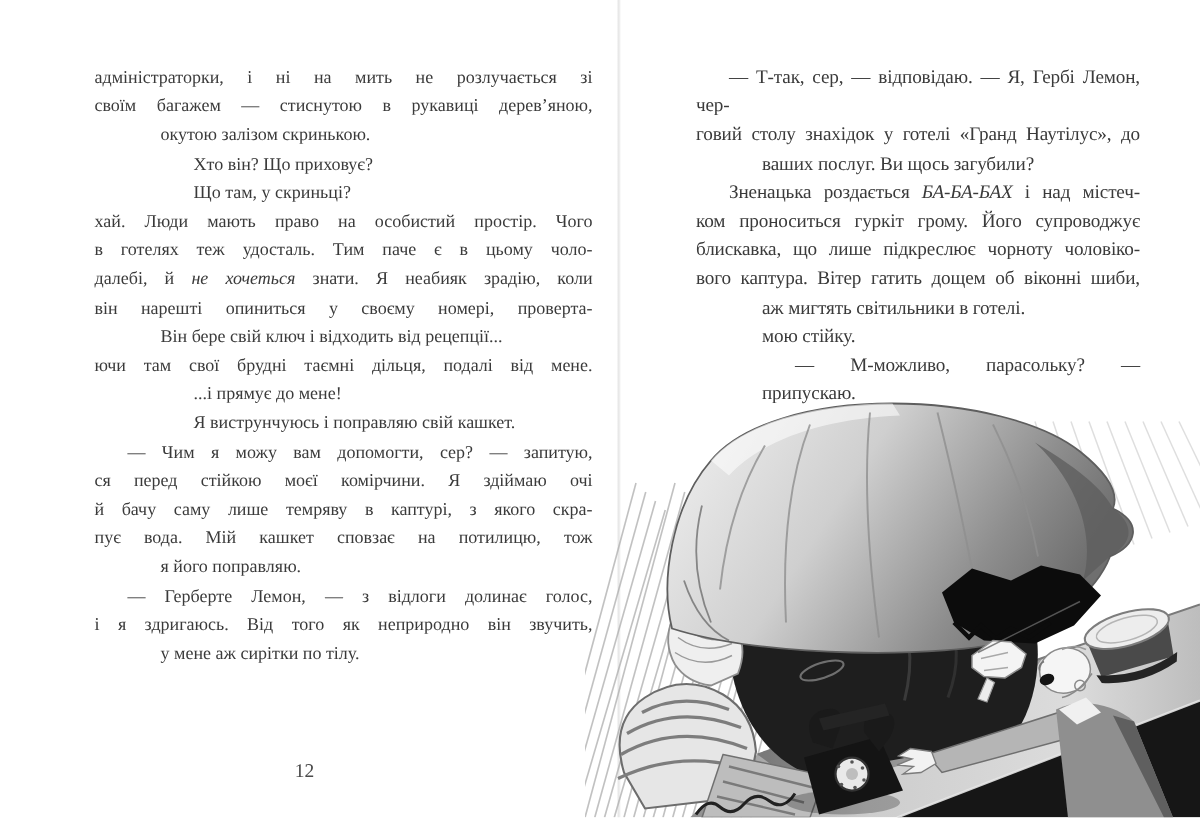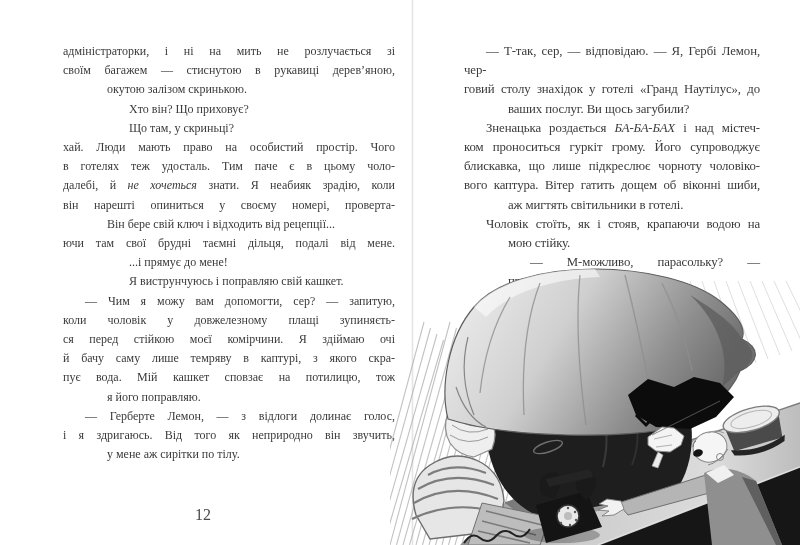--- a/index.html
+++ b/index.html
@@ -11,21 +11,21 @@
   }
   .text-col{position:absolute;top:42px;}
   #left-col{left:63px;width:332px;font-size:12px;line-height:19.2px;}
   #right-col{left:464px;width:296px;font-size:12.8px;line-height:19.2px;letter-spacing:-0.1px;}
   .line{text-align:justify;text-align-last:justify;white-space:normal;}
   .line.end{text-align-last:auto;margin-left:44px;}
   .line.ind{text-indent:22px;}
   .it{font-style:italic;}
   #page-num{
     position:absolute;left:63px;top:506px;width:280px;
-    text-align:center;font-size:16px;color:#4a4a4a;
+    text-align:center;font-size:13px;color:#4a4a4a;
   }
   #spine{
     position:absolute;left:411px;top:0;width:3px;height:545px;
     background:linear-gradient(to right,rgba(0,0,0,0),rgba(0,0,0,0.10),rgba(0,0,0,0));
   }
   #illus{position:absolute;left:390px;top:267px;width:410px;height:278px;}
 </style>
 </head>
 <body>
 
@@ -38,21 +38,20 @@
       <div class="line end ind"><span>Що там, у скриньці?</span></div>
       <div class="line"><span>хай. Люди мають право на особистий простір. Чого</span></div>
       <div class="line"><span>в готелях теж удосталь. Тим паче є в цьому чоло-</span></div>
       <div class="line"><span>далебі, й </span><span class="it">не хочеться</span><span> знати. Я неабияк зрадію, коли</span></div>
       <div class="line"><span>він нарешті опиниться у своєму номері, проверта-</span></div>
       <div class="line end"><span>Він бере свій ключ і відходить від рецепції...</span></div>
       <div class="line"><span>ючи там свої брудні таємні дільця, подалі від мене.</span></div>
       <div class="line end ind"><span>...і прямує до мене!</span></div>
       <div class="line end ind"><span>Я виструнчуюсь і поправляю свій кашкет.</span></div>
       <div class="line ind"><span>— Чим я можу вам допомогти, сер? — запитую,</span></div>
-      <div class="line"><span>коли чоловік у довжелезному плащі зупиняєть-</span></div>
       <div class="line"><span>ся перед стійкою моєї комірчини. Я здіймаю очі</span></div>
       <div class="line"><span>й бачу саму лише темряву в каптурі, з якого скра-</span></div>
       <div class="line"><span>пує вода. Мій кашкет сповзає на потилицю, тож</span></div>
       <div class="line end"><span>я його поправляю.</span></div>
       <div class="line ind"><span>— Герберте Лемон, — з відлоги долинає голос,</span></div>
       <div class="line"><span>і я здригаюсь. Від того як неприродно він звучить,</span></div>
       <div class="line end"><span>у мене аж сирітки по тілу.</span></div>
     </div>
   <div id="page-num">12</div>
 </div>
@@ -62,21 +61,20 @@
 <div>
   <div id="right-col" class="text-col">
       <div class="line ind"><span>— Т-так, сер, — відповідаю. — Я, Гербі Лемон, чер-</span></div>
       <div class="line"><span>говий столу знахідок у готелі «Гранд Наутілус», до</span></div>
       <div class="line end"><span>ваших послуг. Ви щось загубили?</span></div>
       <div class="line ind"><span>Зненацька роздається </span><span class="it">БА-БА-БАХ</span><span> і над містеч-</span></div>
       <div class="line"><span>ком проноситься гуркіт грому. Його супроводжує</span></div>
       <div class="line"><span>блискавка, що лише підкреслює чорноту чоловіко-</span></div>
       <div class="line"><span>вого каптура. Вітер гатить дощем об віконні шиби,</span></div>
       <div class="line end"><span>аж мигтять світильники в готелі.</span></div>
-      <div class="line ind"><span>Чоловік стоїть, як і стояв, крапаючи водою на</span></div>
       <div class="line end"><span>мою стійку.</span></div>
       <div class="line end ind"><span>— М-можливо, парасольку? — припускаю.</span></div>
     </div>
 
   <svg id="illus" viewBox="0 0 410 278" xmlns="http://www.w3.org/2000/svg" aria-label="Олівцевий малюнок: чоловік у великому каптурі нависає над стійкою готелю; малий хлопчик-коридорний у круглому кашкеті відхиляється назад; на стійці — старий дисковий телефон">
     <defs>
       <linearGradient id="hoodGrad" x1="0" y1="0" x2="1" y2="0.35">
         <stop offset="0" stop-color="#f2f2f2"></stop>
         <stop offset="0.45" stop-color="#cfcfcf"></stop>
         <stop offset="0.8" stop-color="#8e8e8e"></stop>

